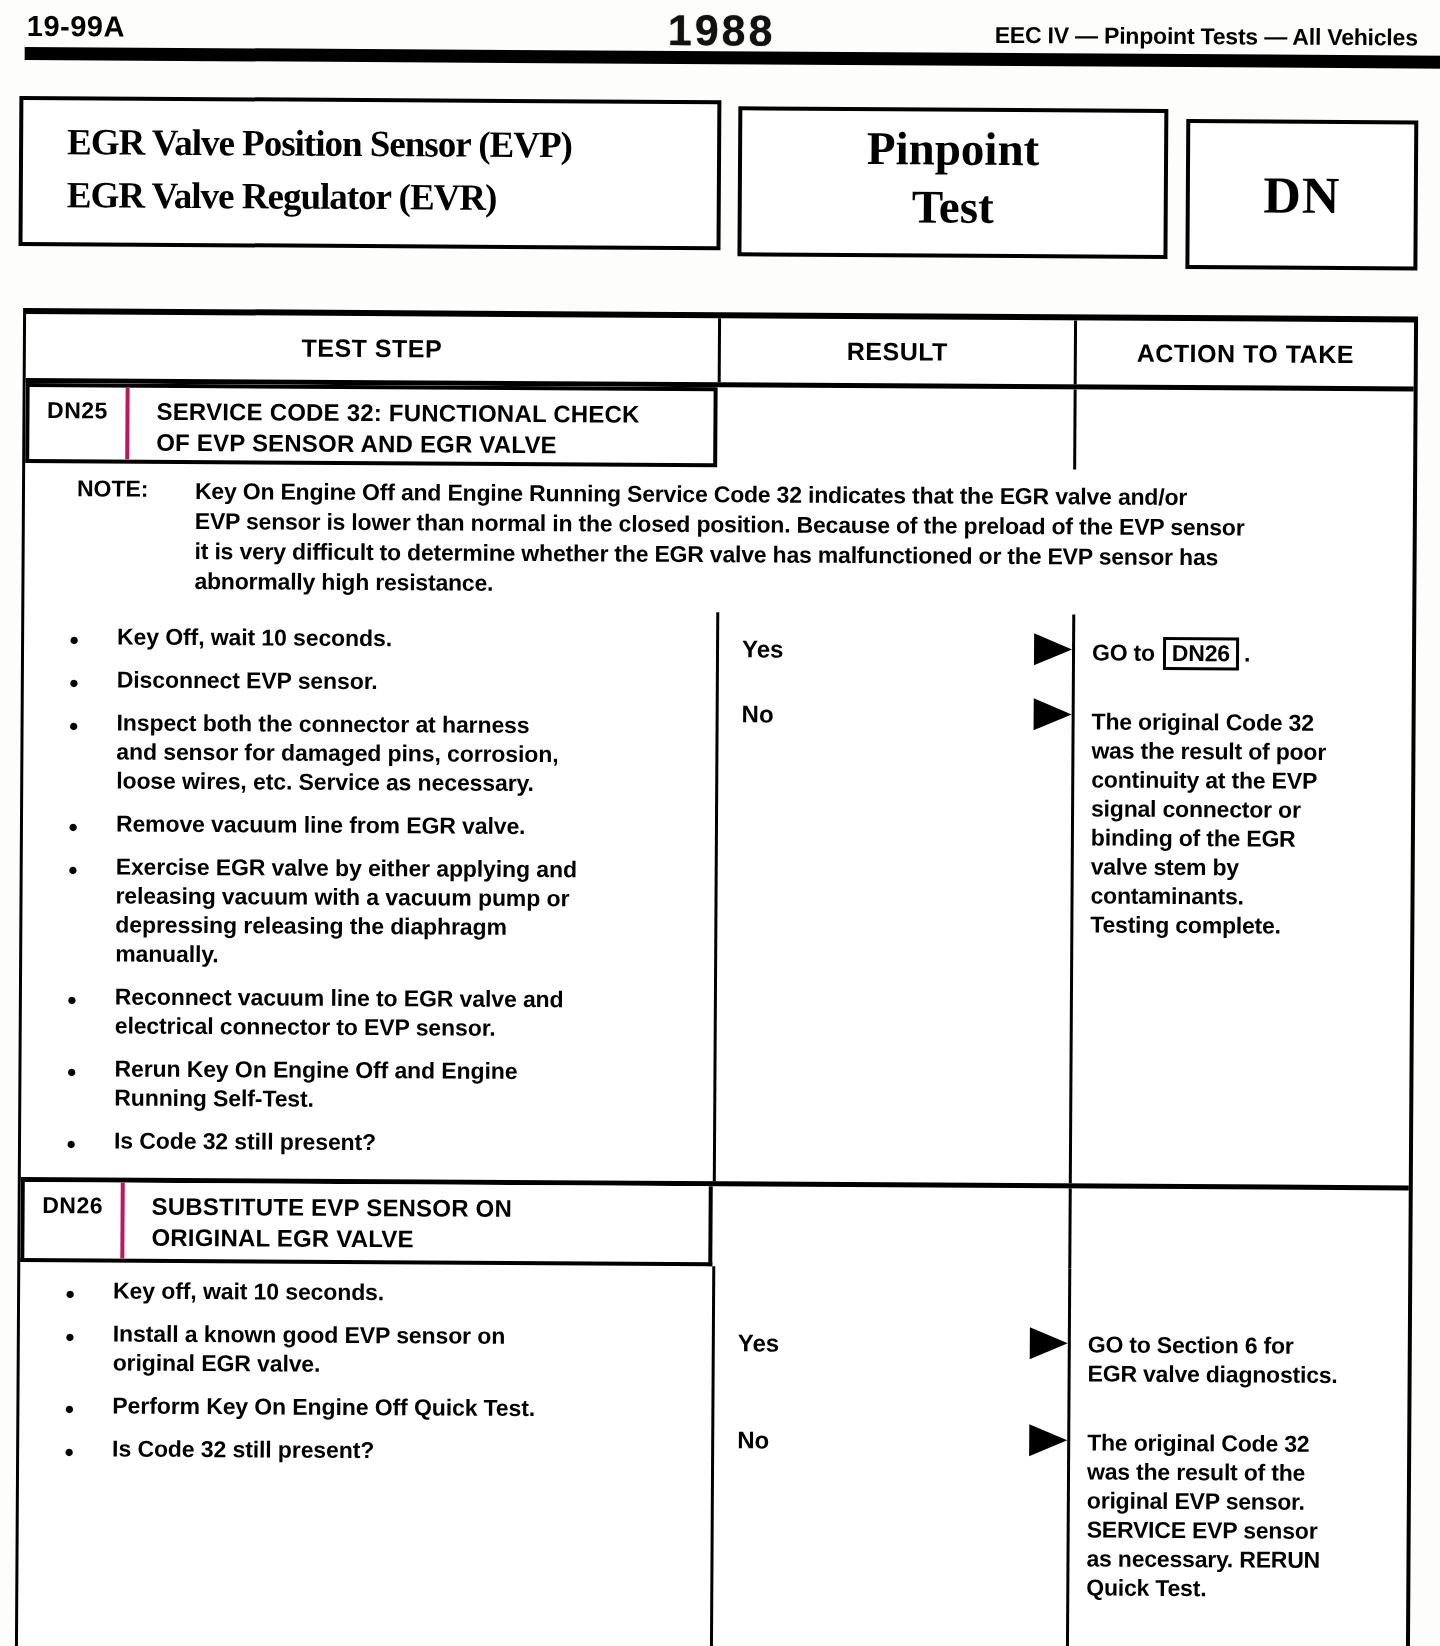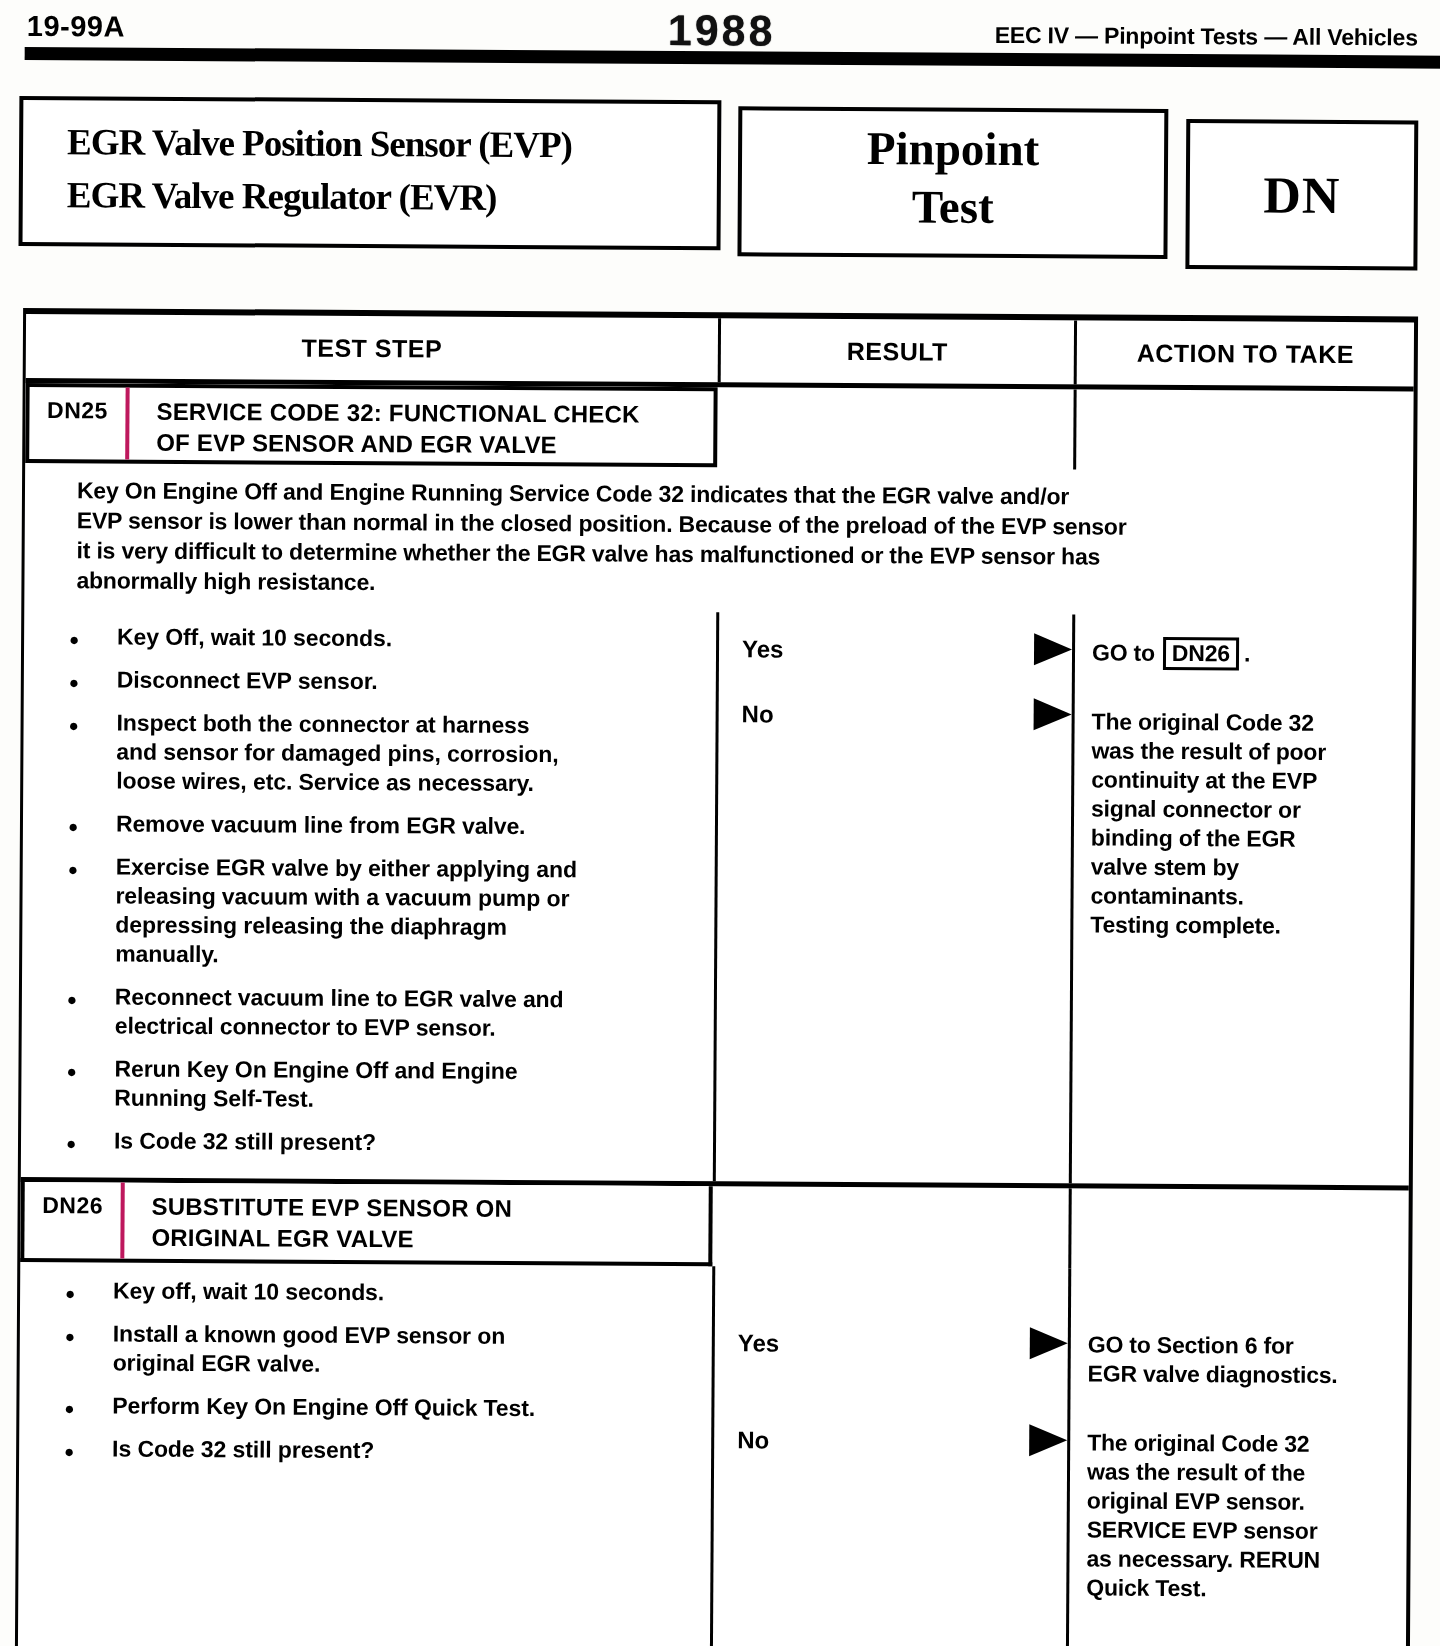--- a/index.html
+++ b/index.html
@@ -111,20 +111,21 @@
             <div class="dn-label">DN25</div>
             <div class="dn-title">SERVICE CODE 32: FUNCTIONAL CHECK
 OF EVP SENSOR AND EGR VALVE</div>
           </div>
         </div>
         <div></div>
         <div class="bl"></div>
       </div>
 
       <div class="row-note">
+        <div class="note-label">NOTE:</div>
         <div class="note-text">Key On Engine Off and Engine Running Service Code 32 indicates that the EGR valve and/or
 EVP sensor is lower than normal in the closed position. Because of the preload of the EVP sensor
 it is very difficult to determine whether the EGR valve has malfunctioned or the EVP sensor has
 abnormally high resistance.</div>
       </div>
 
       <div class="grid3 body25">
         <div class="steps-cell">
           <ul class="steps">
             <li class="step"><span class="step-text">Key Off, wait 10 seconds.</span></li>

